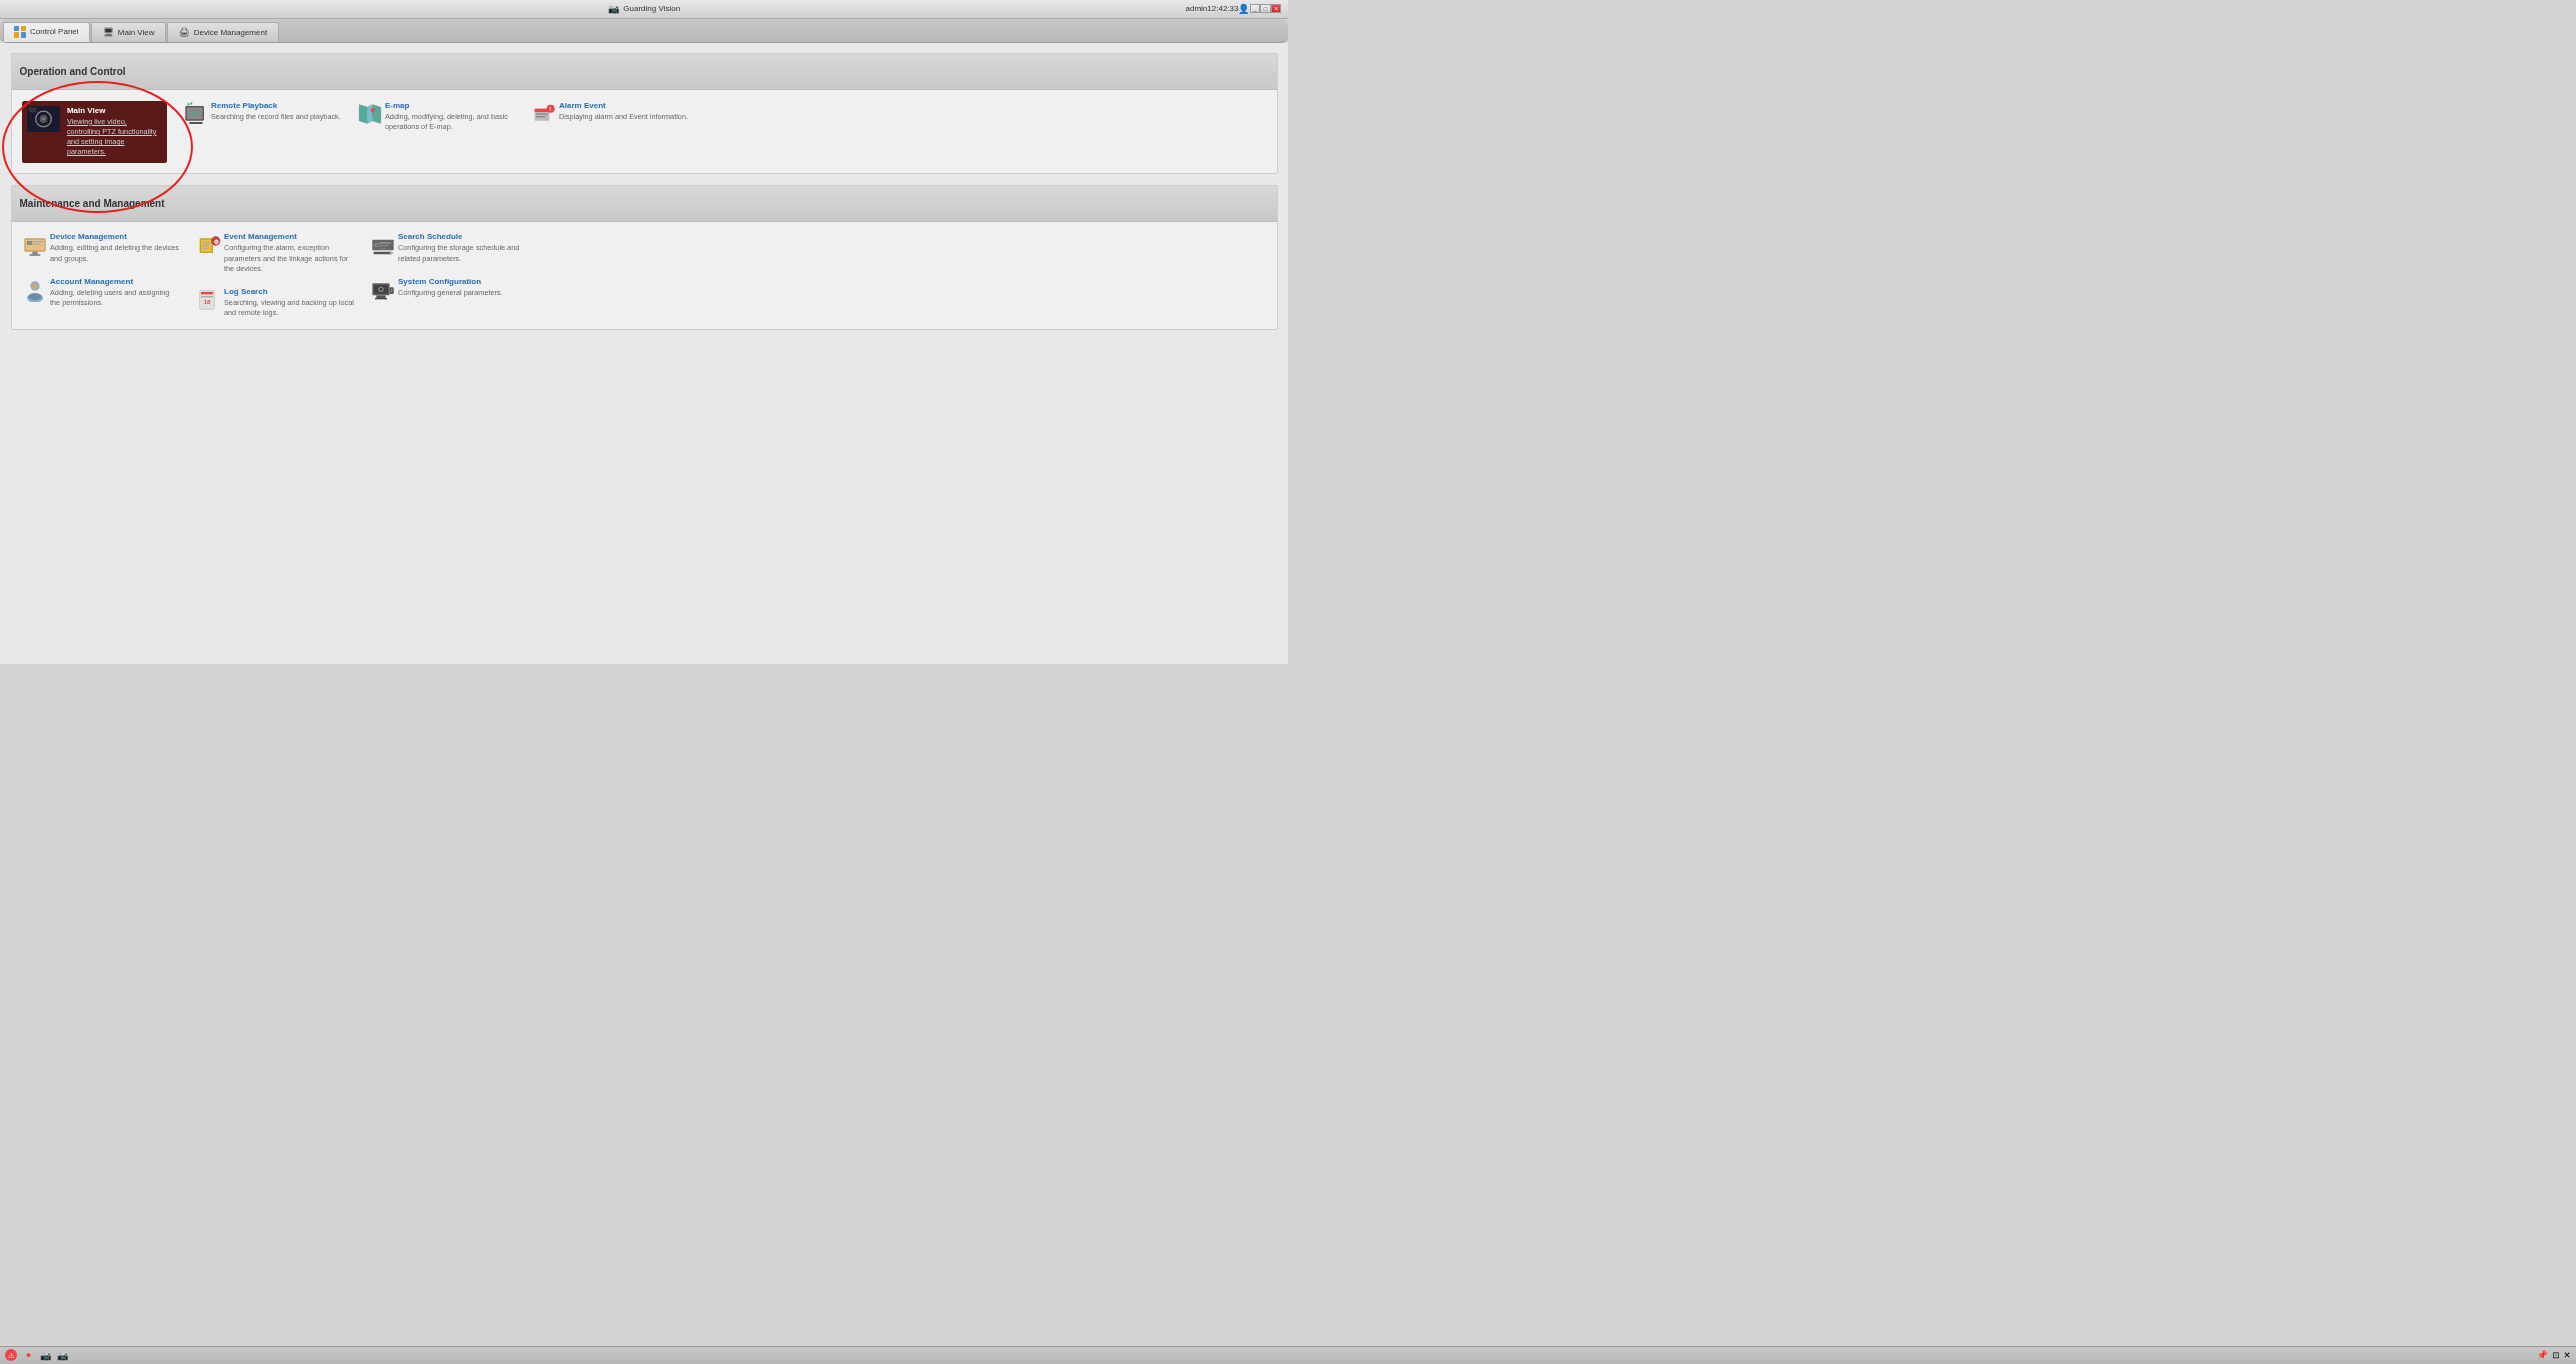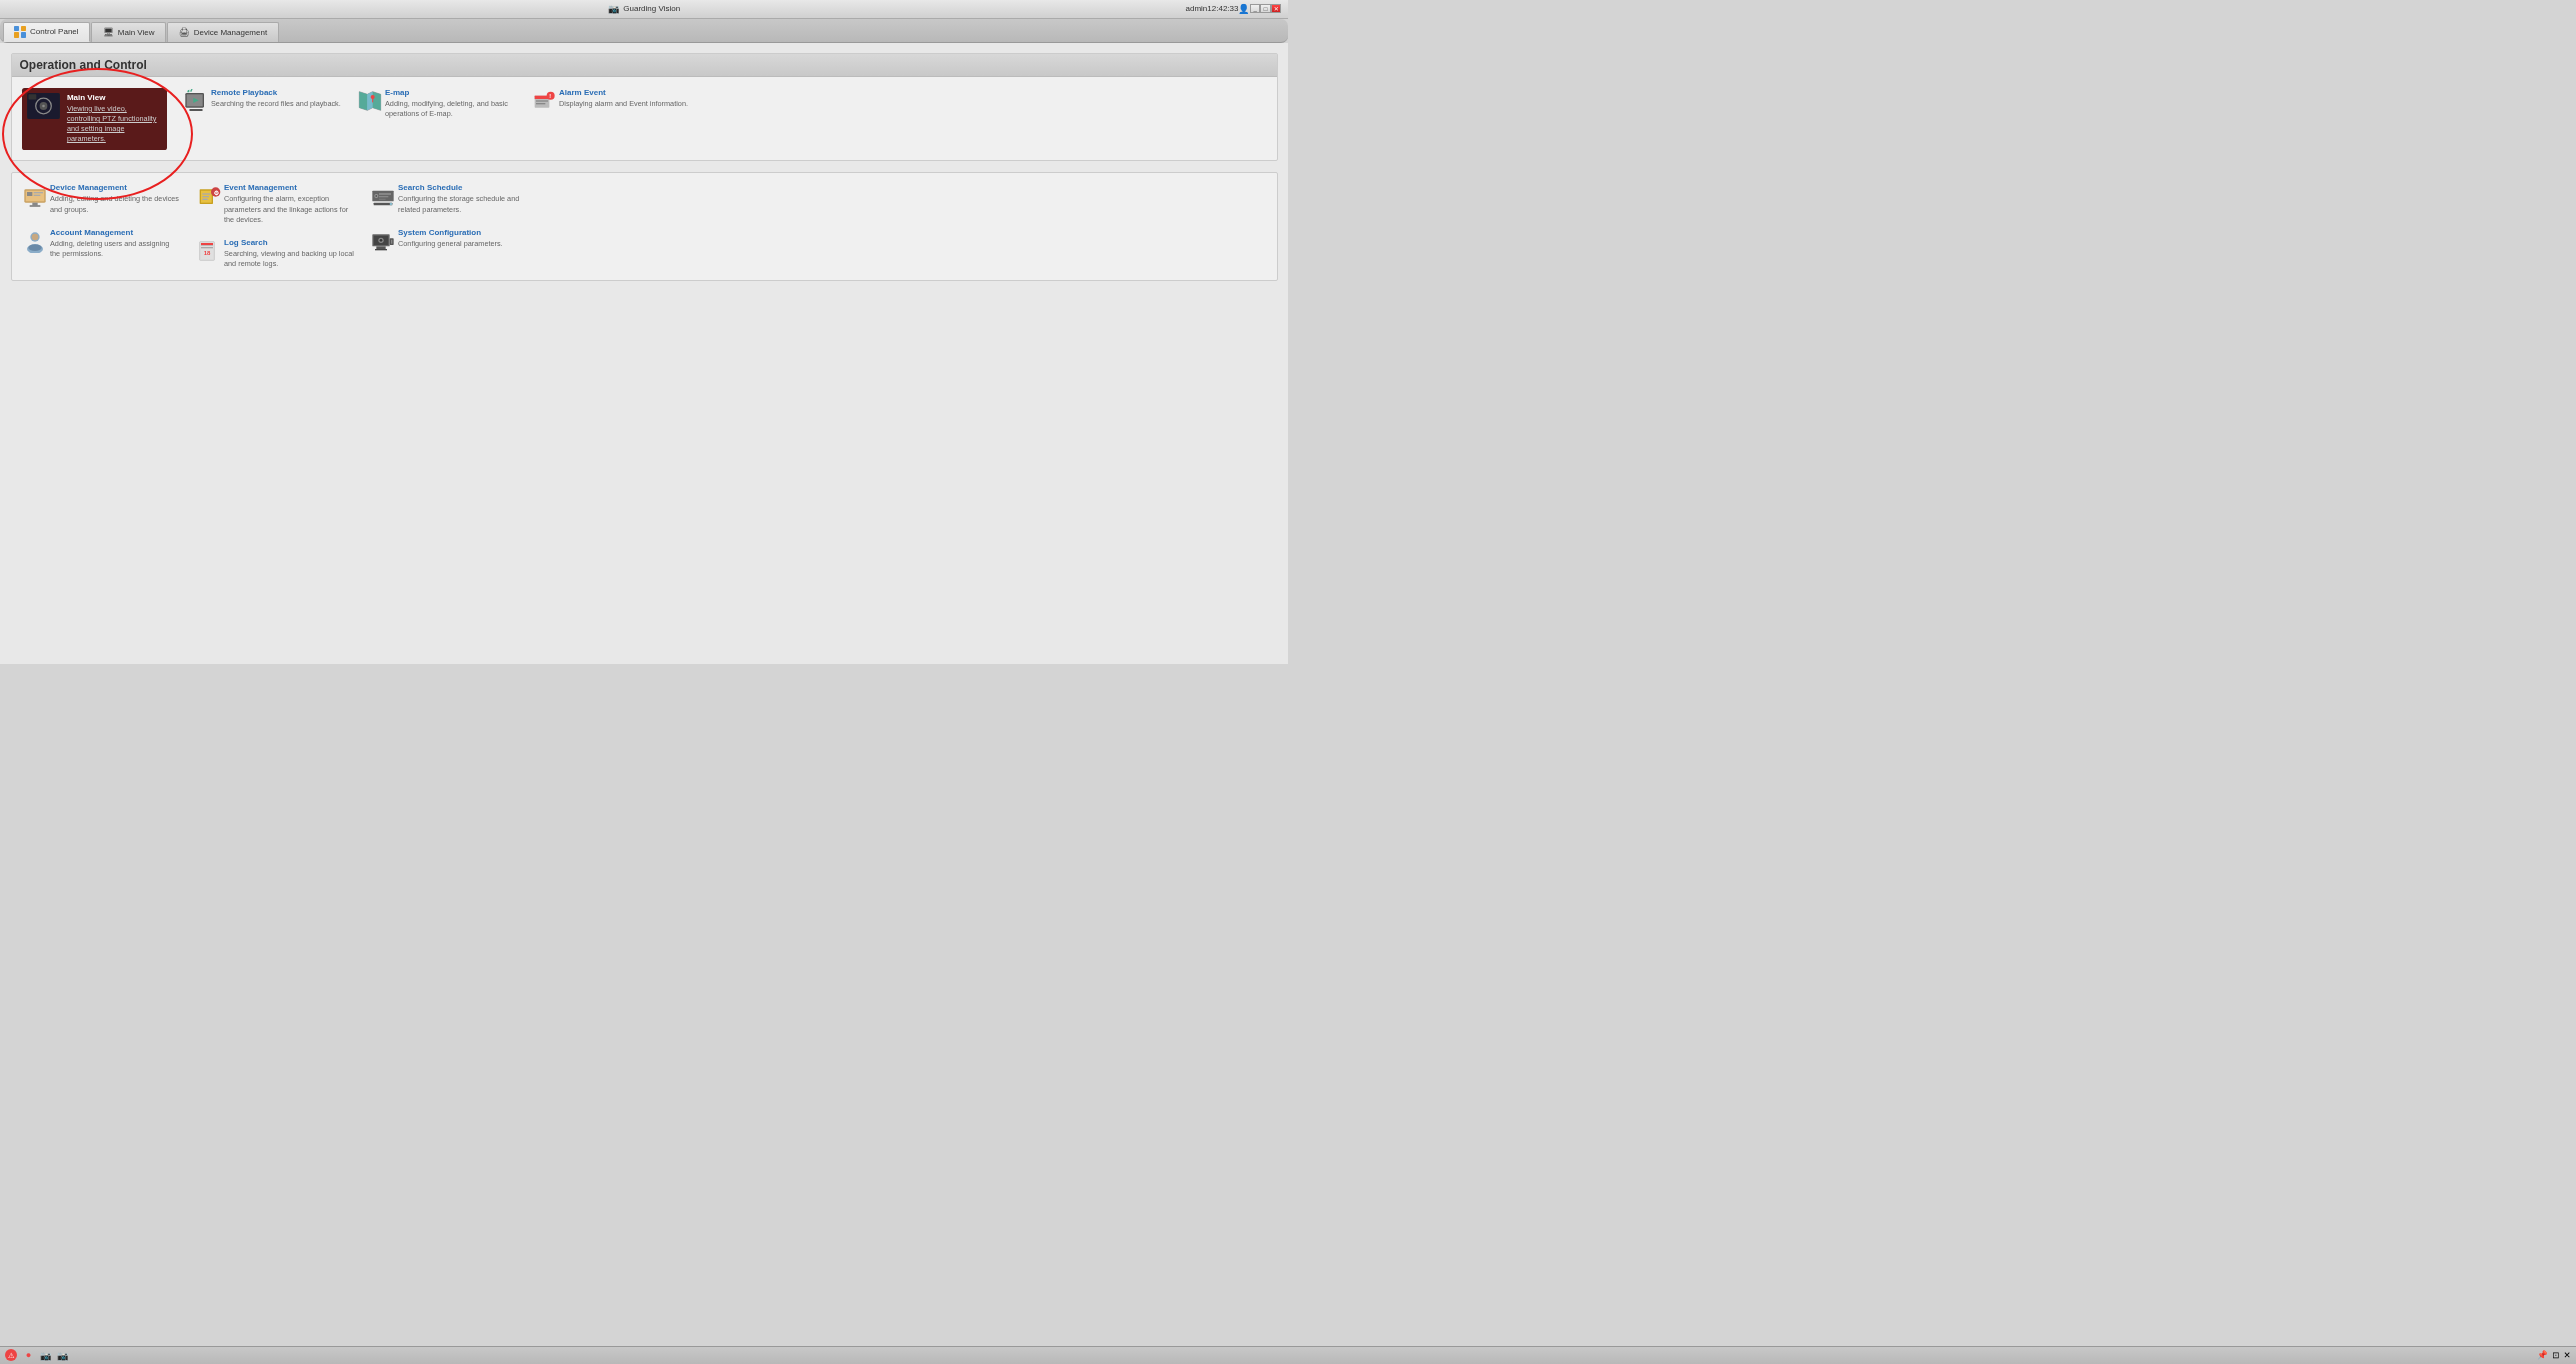--- a/index.html
+++ b/index.html
@@ -90,22 +90,22 @@
 
     
     .section {
       background: #f0f0f0;
       border: 0.7px solid #ccc;
       border-radius: 2px;
       margin-bottom: 10.5px;
     }
     .section-header {
       background: linear-gradient(to bottom, #d8d8d8, #c8c8c8);
-      padding: 4px 8px;
-      font-size: 12px;
+      padding: 12px 8px;
+      font-size: 10px;
       font-weight: bold;
       color: #333;
       border-bottom: 0.7px solid #bbb;
     }
     .section-body {
       padding: 10.5px;
       display: flex;
       flex-wrap: wrap;
       gap: 16px;
     }
@@ -354,20 +354,21 @@
         <div class="item-text">
           <div class="item-title">Alarm Event</div>
           <div class="item-desc">Displaying alarm and Event information.</div>
         </div>
       </div>
 
     </div>
   </div>
 
   <div class="section">
+    <div class="section-header">Maintenance and Management</div>
     <div class="section-body">
 
       <div class="item-group">
         <div class="item">
           <div class="item-icon">
             <svg width="24" height="24" viewBox="0 0 36 36">
               <rect width="36" height="36" fill="none"></rect>
               <rect x="2" y="8" width="32" height="20" rx="2" fill="#c8a060"></rect>
               <rect x="4" y="10" width="28" height="16" fill="#e8c080"></rect>
               <rect x="6" y="12" width="8" height="6" fill="#888"></rect>

